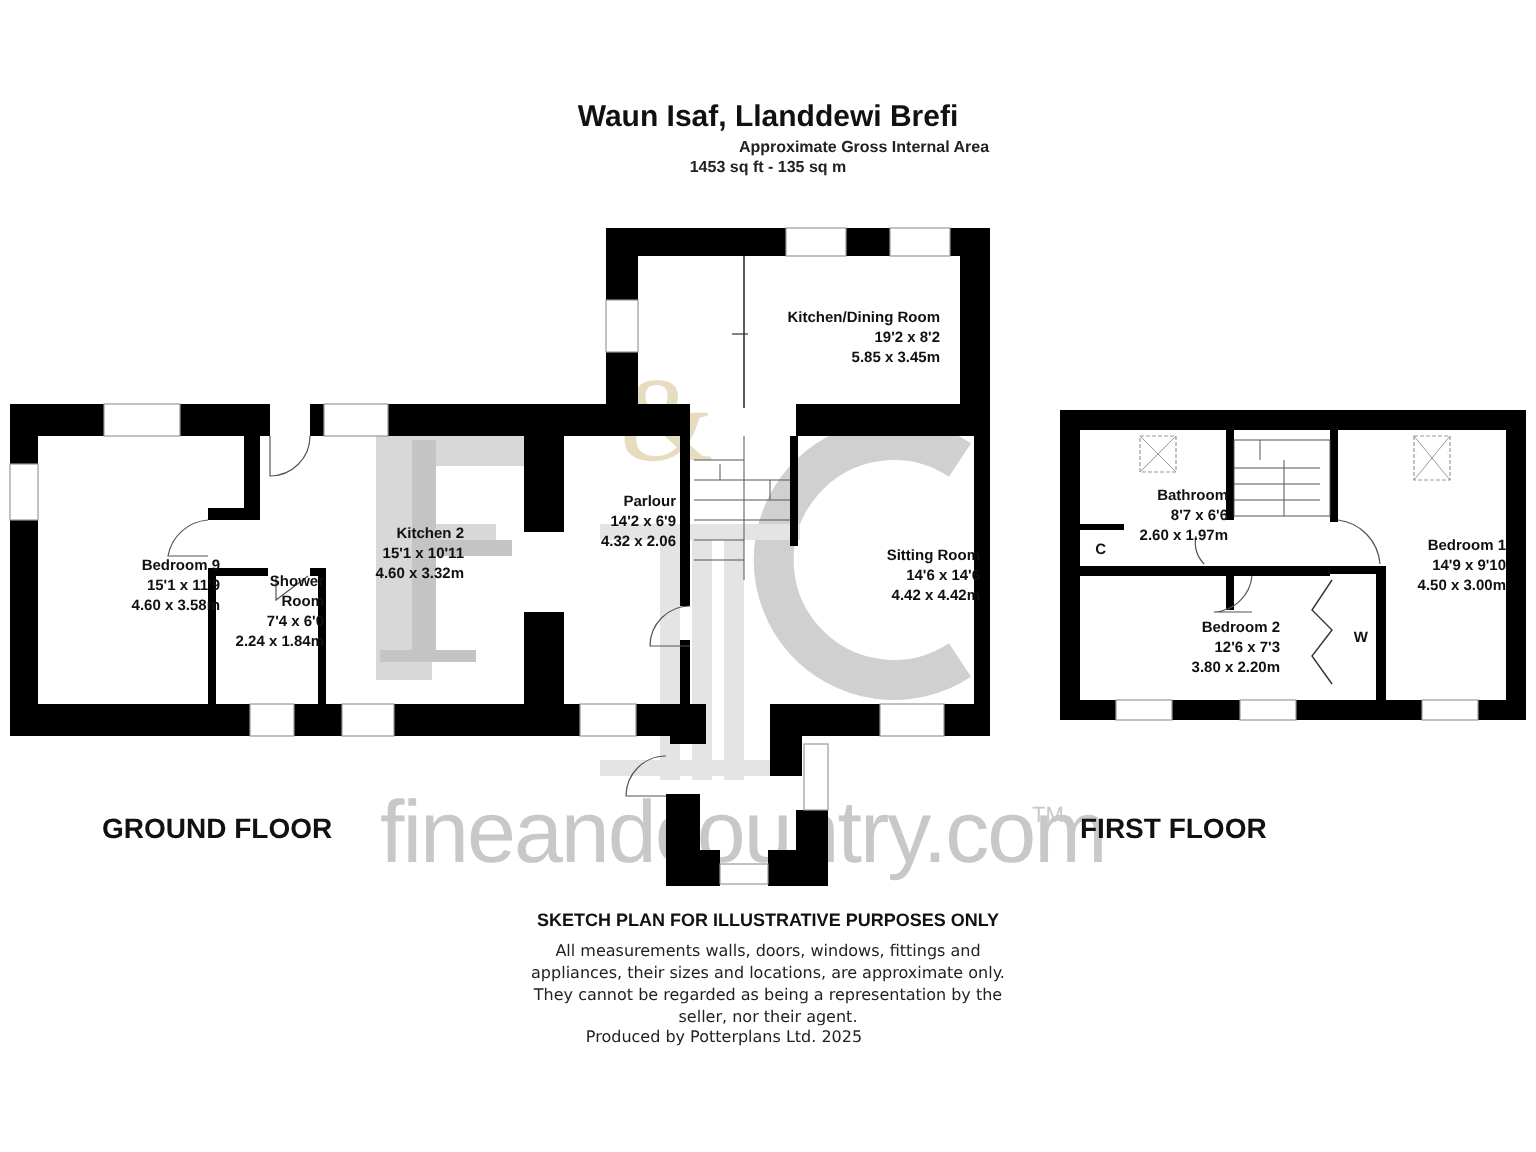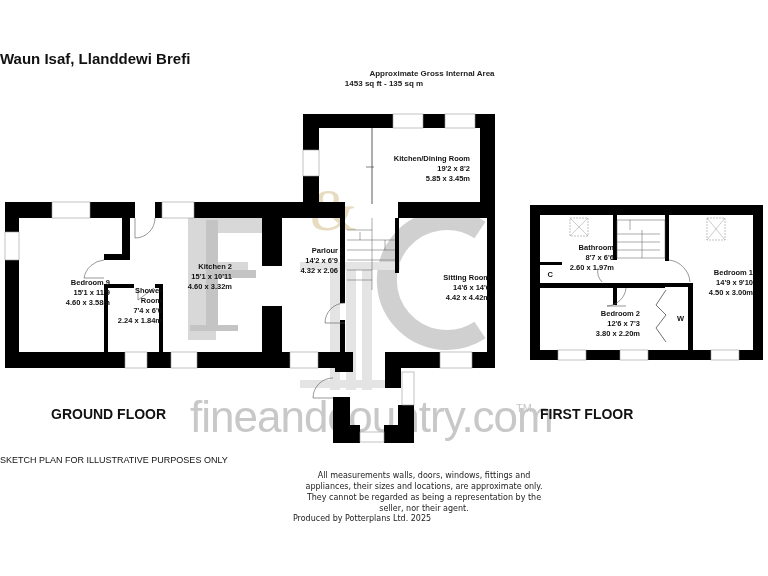--- a/index.html
+++ b/index.html
@@ -1,26 +1,26 @@
 <!DOCTYPE html>
 <html><head>
 <meta charset="utf-8">
 <style>
   html, body { margin:0; padding:0; background:#ffffff; }
   body { width:768px; height:576px; position:relative; overflow:hidden; font-family:"Liberation Sans", sans-serif; }
-  .title { position:absolute; left:0; width:768px; top:50px; text-align:left; font-weight:bold; font-size:15px; color:#111; }
+  .title { position:absolute; left:0; width:768px; top:50px; text-align:center; font-weight:bold; font-size:15px; color:#111; }
   .sub { position:absolute; left:0; width:768px; text-align:center; font-weight:bold; font-size:8px; color:#222; }
   .sub1 { top:69px;margin-left:48px; }
   .sub2 { top:79px; }
   svg.plan { position:absolute; left:0; top:0; }
   .floor-label { position:absolute; font-weight:bold; font-size:14px; color:#111; }
   .wm { position:absolute; left:190px; top:392px; font-family:"Liberation Sans", sans-serif; font-size:44px; color:#c8c8c8; letter-spacing:-1px; font-weight:normal; }
   .tm { position:absolute; left:516px; top:402px; font-size:11px; color:#c8c8c8; }
-  .disc-title { position:absolute; left:0; width:768px; top:455px; text-align:left; font-weight:normal; font-size:9px; color:#111; }
-  .disc { position:absolute; left:264px; width:240px; top:470px; text-align:center; font-size:8px; line-height:11px; color:#222; font-family:"DejaVu Sans", sans-serif;margin-left:40px; }
+  .disc-title { position:absolute; left:0; width:768px; top:455px; text-align:center; font-weight:bold; font-size:9px; color:#111; }
+  .disc { position:absolute; left:264px; width:240px; top:470px; text-align:center; font-size:8px; line-height:11px; color:#222; font-family:"DejaVu Sans", sans-serif; }
   .prod { position:absolute; left:0; width:724px; top:514px; text-align:center; font-size:8px; color:#222; font-family:"DejaVu Sans", sans-serif; }
   .room { position:absolute; text-align:right; font-weight:bold; font-size:7.5px; line-height:10px; color:#111; }
 </style>
 </head>
 <body>
 
 <div class="title">Waun Isaf, Llanddewi Brefi</div>
 <div class="sub sub1">Approximate Gross Internal Area</div>
 <div class="sub sub2">1453 sq ft - 135 sq m</div>
 

